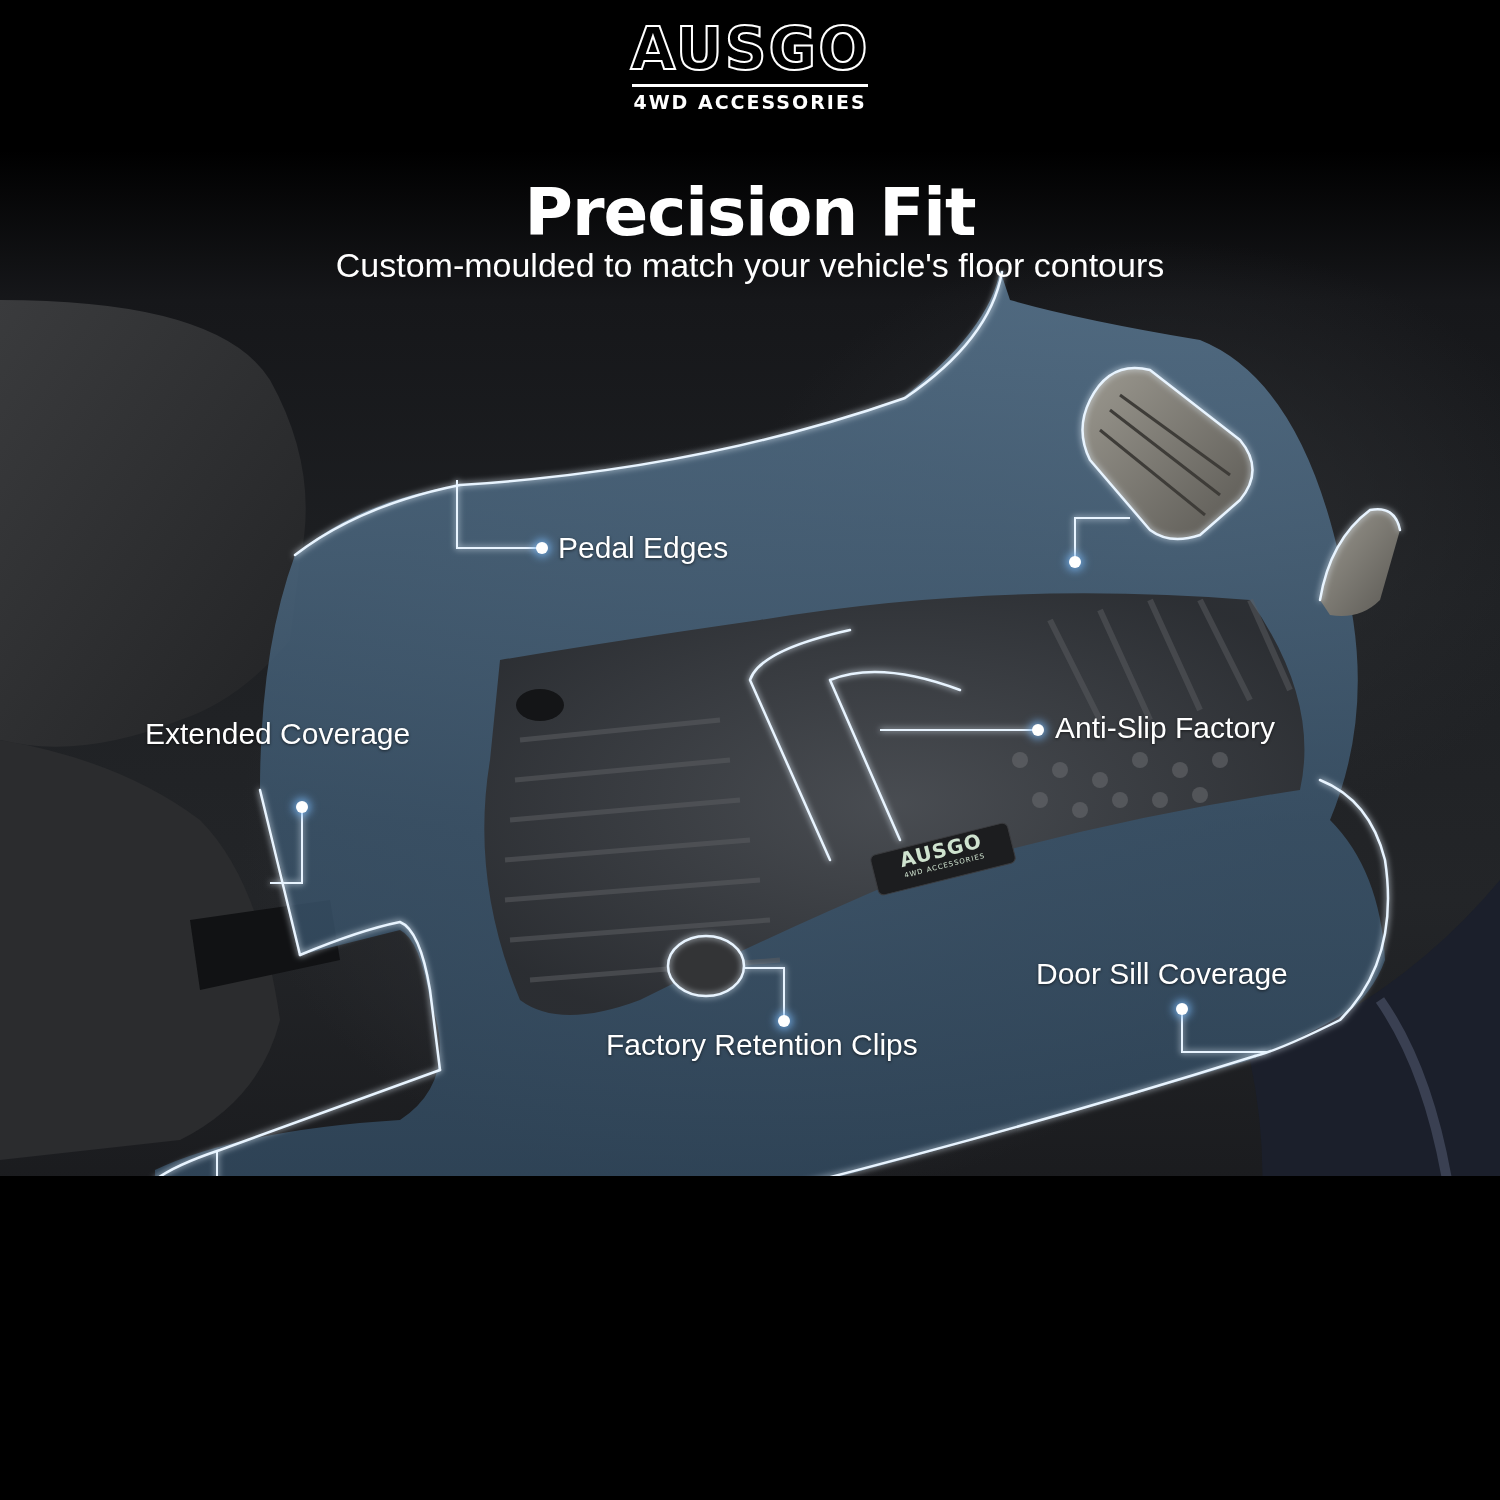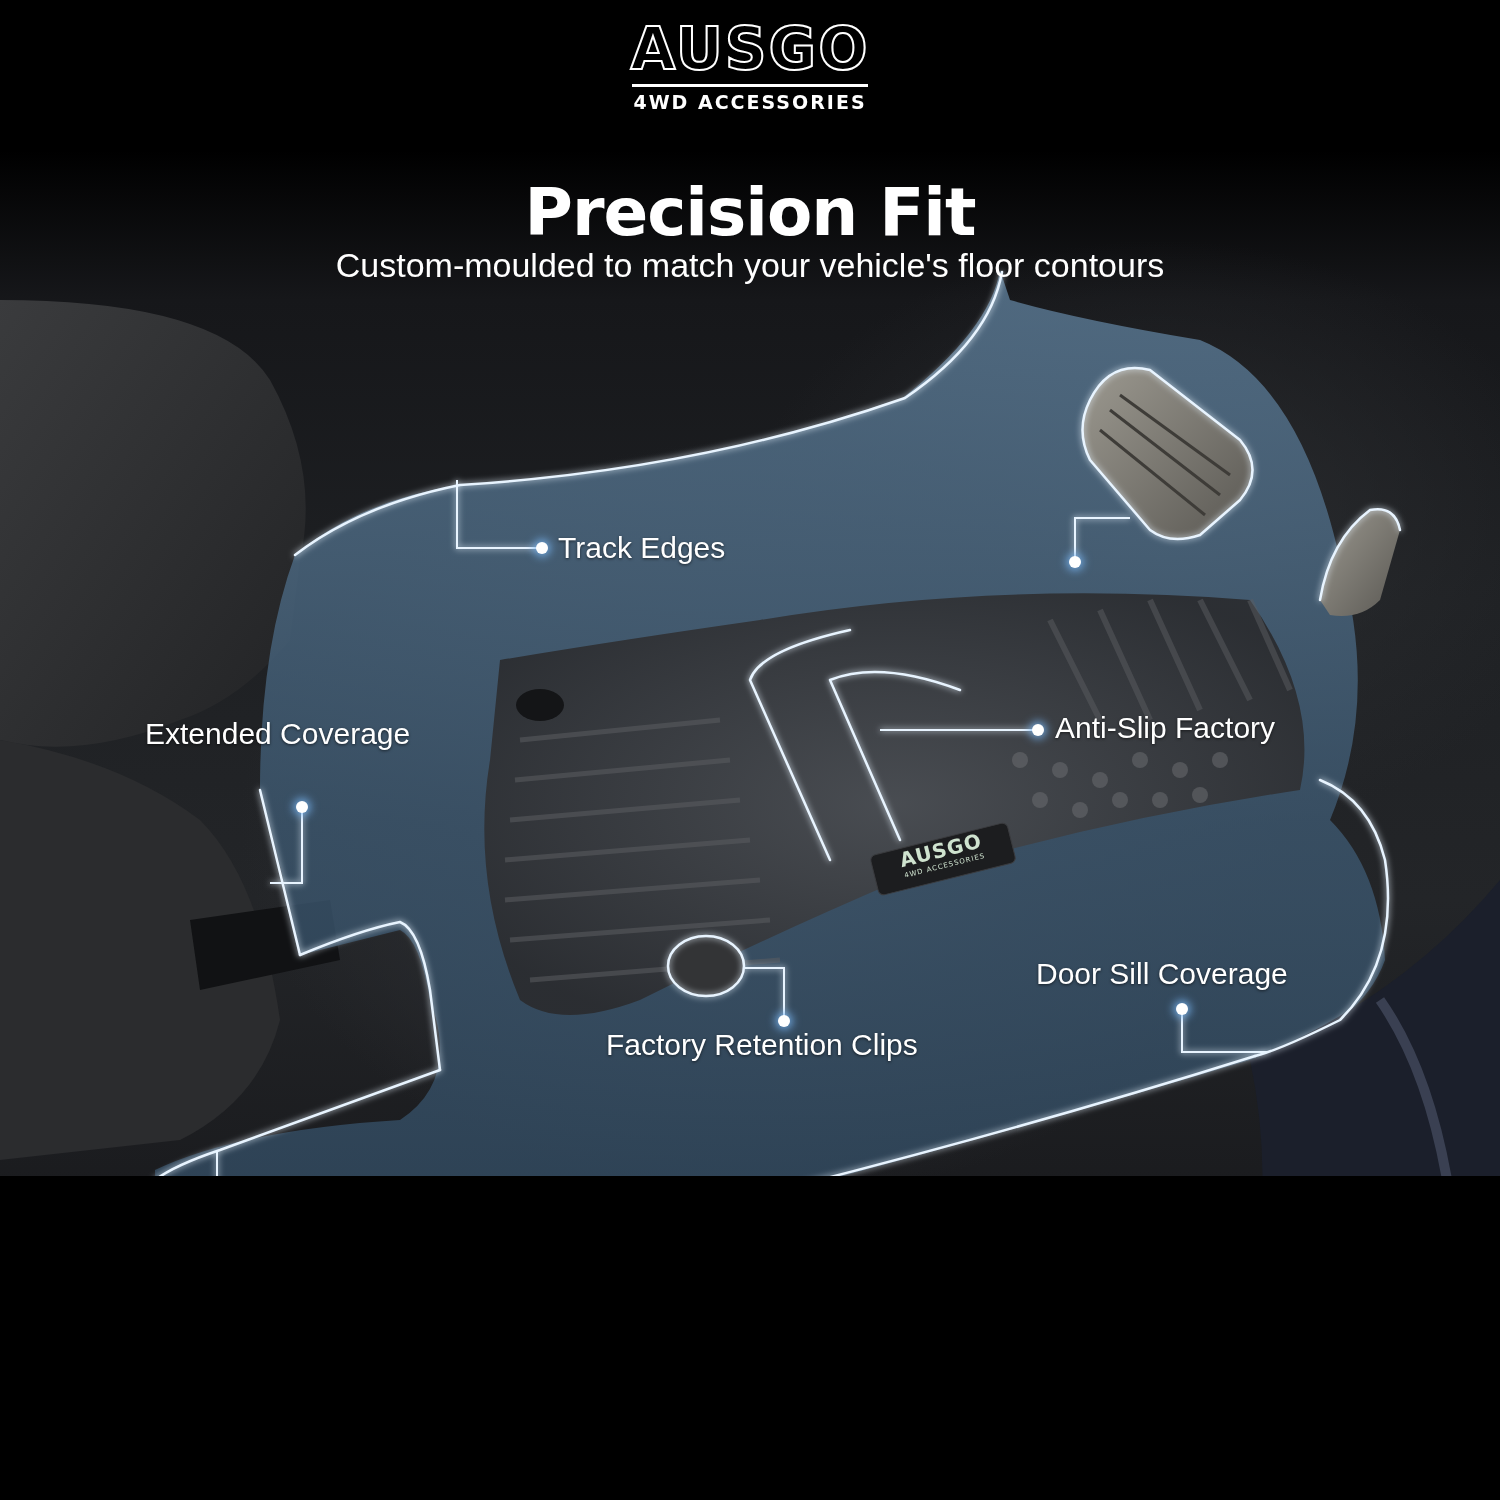--- a/index.html
+++ b/index.html
@@ -169,19 +169,19 @@
   </div>
 
   <div class="dot" style="left:536px;top:542px;"></div>
   <div class="dot" style="left:1069px;top:556px;"></div>
   <div class="dot" style="left:1032px;top:724px;"></div>
   <div class="dot" style="left:296px;top:801px;"></div>
   <div class="dot" style="left:1176px;top:1003px;"></div>
   <div class="dot" style="left:778px;top:1015px;"></div>
   <div class="dot" style="left:283px;top:1243px;"></div>
 
-  <div class="callout" style="left:558px;top:530px;">Track Edges</div>
+  <div class="callout" style="left:558px;top:530px;">Pedal Edges</div>
   <div class="callout" style="left:1055px;top:710px;">Anti-Slip Factory</div>
   <div class="callout" style="left:145px;top:716px;">Extended Coverage</div>
   <div class="callout" style="left:606px;top:1027px;">Factory Retention Clips</div>
   <div class="callout" style="left:1036px;top:956px;">Door Sill Coverage</div>
 
 </div>
 
 </body></html>

